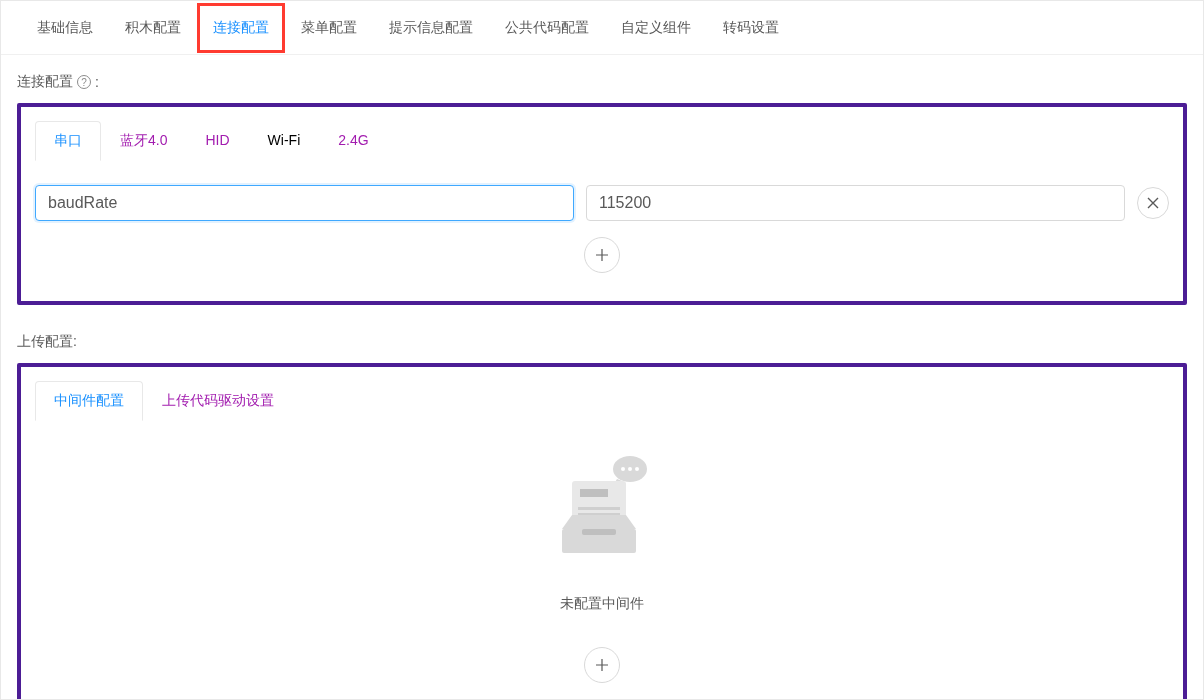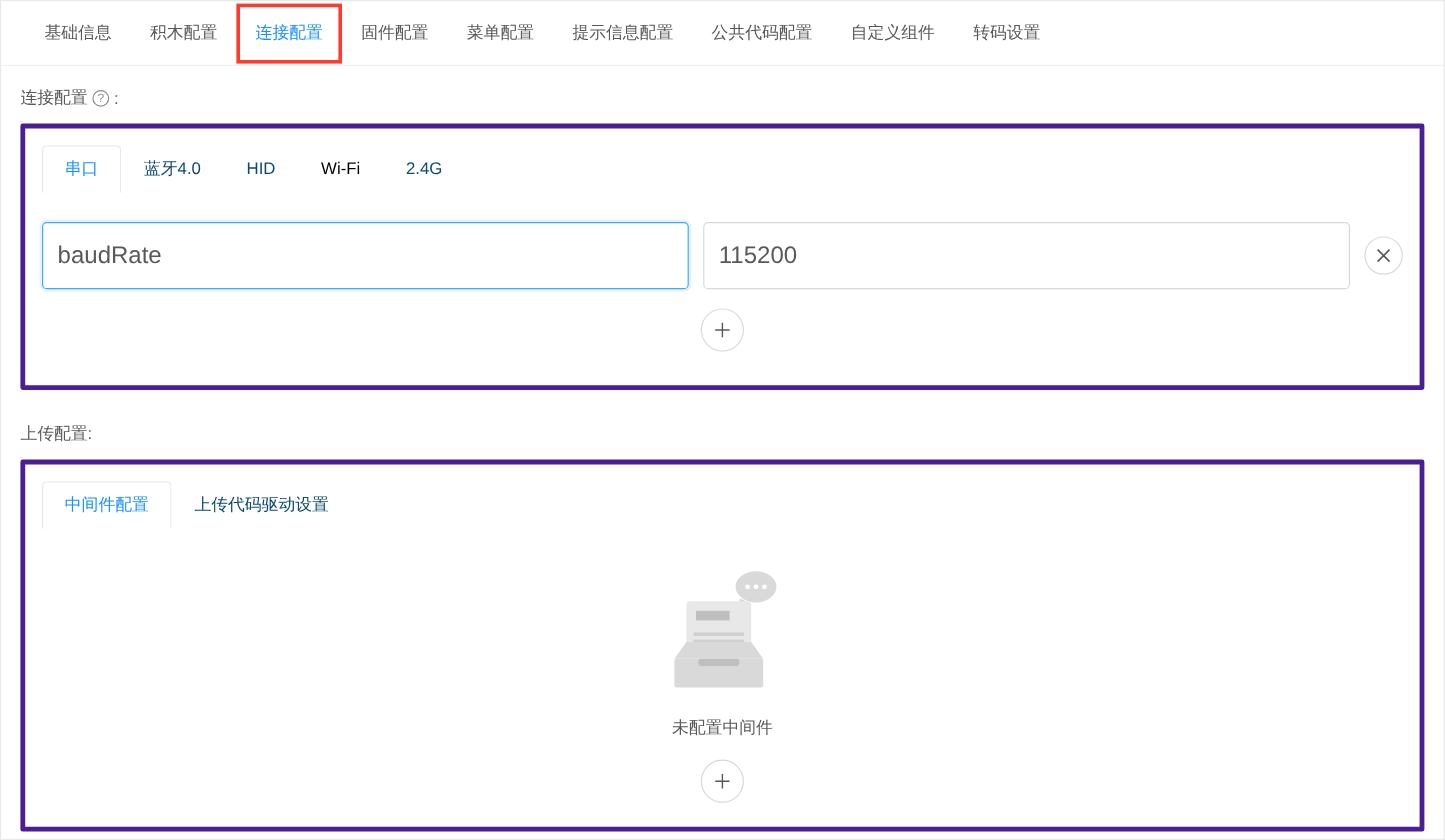--- a/index.html
+++ b/index.html
@@ -59,21 +59,21 @@
       padding: 14px 14px 28px 14px;
       margin-bottom: 28px;
     }
     .inner-tabs {
       display: flex;
       margin-bottom: 24px;
     }
     .inner-tab {
       padding: 10px 18px;
       cursor: pointer;
-      color: #0c4a6e;
+      color: #a21caf;
       border: 1px solid transparent;
       border-bottom: none;
       background: #fff;
       font-size: 14px;
     }
     .inner-tab.active {
       color: #1890ff;
       border: 1px solid #e8e8e8;
       border-bottom: 1px solid #fff;
       border-radius: 4px 4px 0 0;
@@ -81,25 +81,25 @@
       z-index: 2;
     }
     .row {
       display: flex;
       align-items: center;
       gap: 12px;
       margin-bottom: 16px;
     }
     .input {
       flex: 1;
-      height: 56px;
+      height: 36px;
       border: 1px solid #d9d9d9;
       border-radius: 4px;
       padding: 0 12px;
-      font-size: 20px;
+      font-size: 16px;
       color: #595959;
       outline: none;
     }
     .input.focused {
       border-color: #40a9ff;
       box-shadow: 0 0 0 2px rgba(24,144,255,0.12);
     }
     .remove-btn {
       width: 32px;
       height: 32px;
@@ -124,21 +124,21 @@
       cursor: pointer;
       color: #595959;
       margin: 8px auto 0;
       font-size: 18px;
     }
     .empty-wrap {
       display: flex;
       flex-direction: column;
       align-items: center;
       padding: 20px 0 0 0;
-      gap: 17px;
+      gap: 34px;
     }
     .empty-illustration {
       width: 120px;
       height: 110px;
       position: relative;
     }
     .empty-text {
       color: #595959;
       font-size: 14px;
     }
@@ -146,21 +146,20 @@
       position: relative;
     }
   </style>
 </head>
 <body>
 
 <div class="main-tabs">
   <div class="main-tab">基础信息</div>
   <div class="main-tab">积木配置</div>
   <div class="main-tab highlighted">连接配置</div>
-  <div class="main-tab">固件配置</div>
   <div class="main-tab">菜单配置</div>
   <div class="main-tab">提示信息配置</div>
   <div class="main-tab">公共代码配置</div>
   <div class="main-tab">自定义组件</div>
   <div class="main-tab">转码设置</div>
 </div>
 
 <div class="section">
   <div class="section-title">
     <span>连接配置</span>

